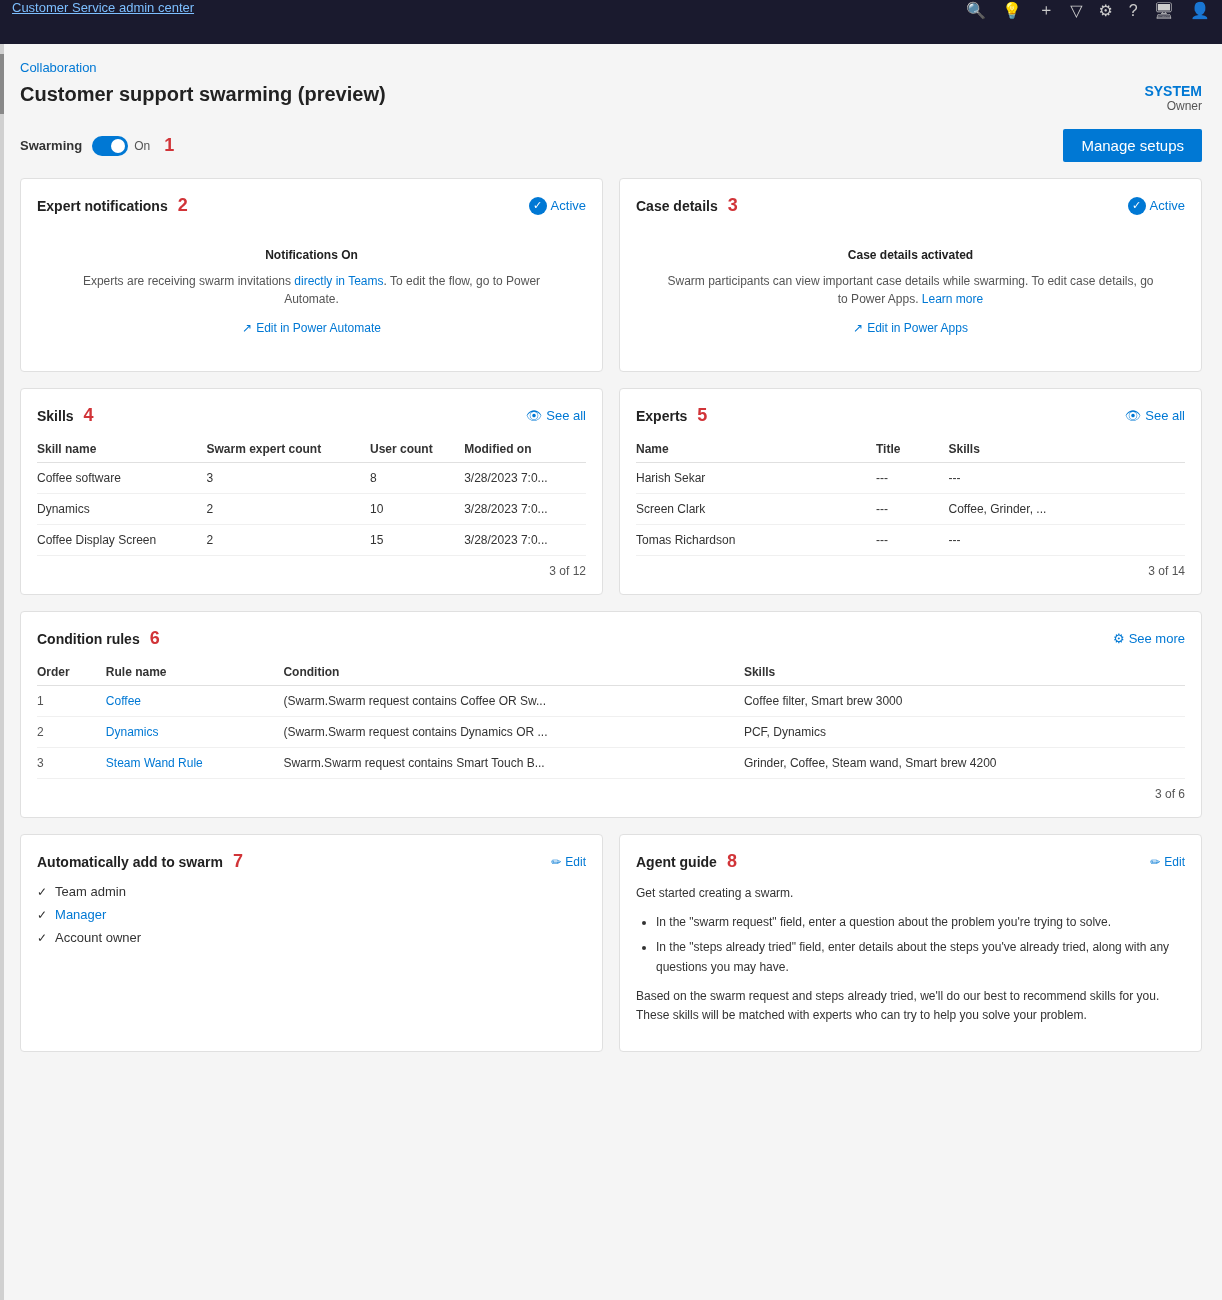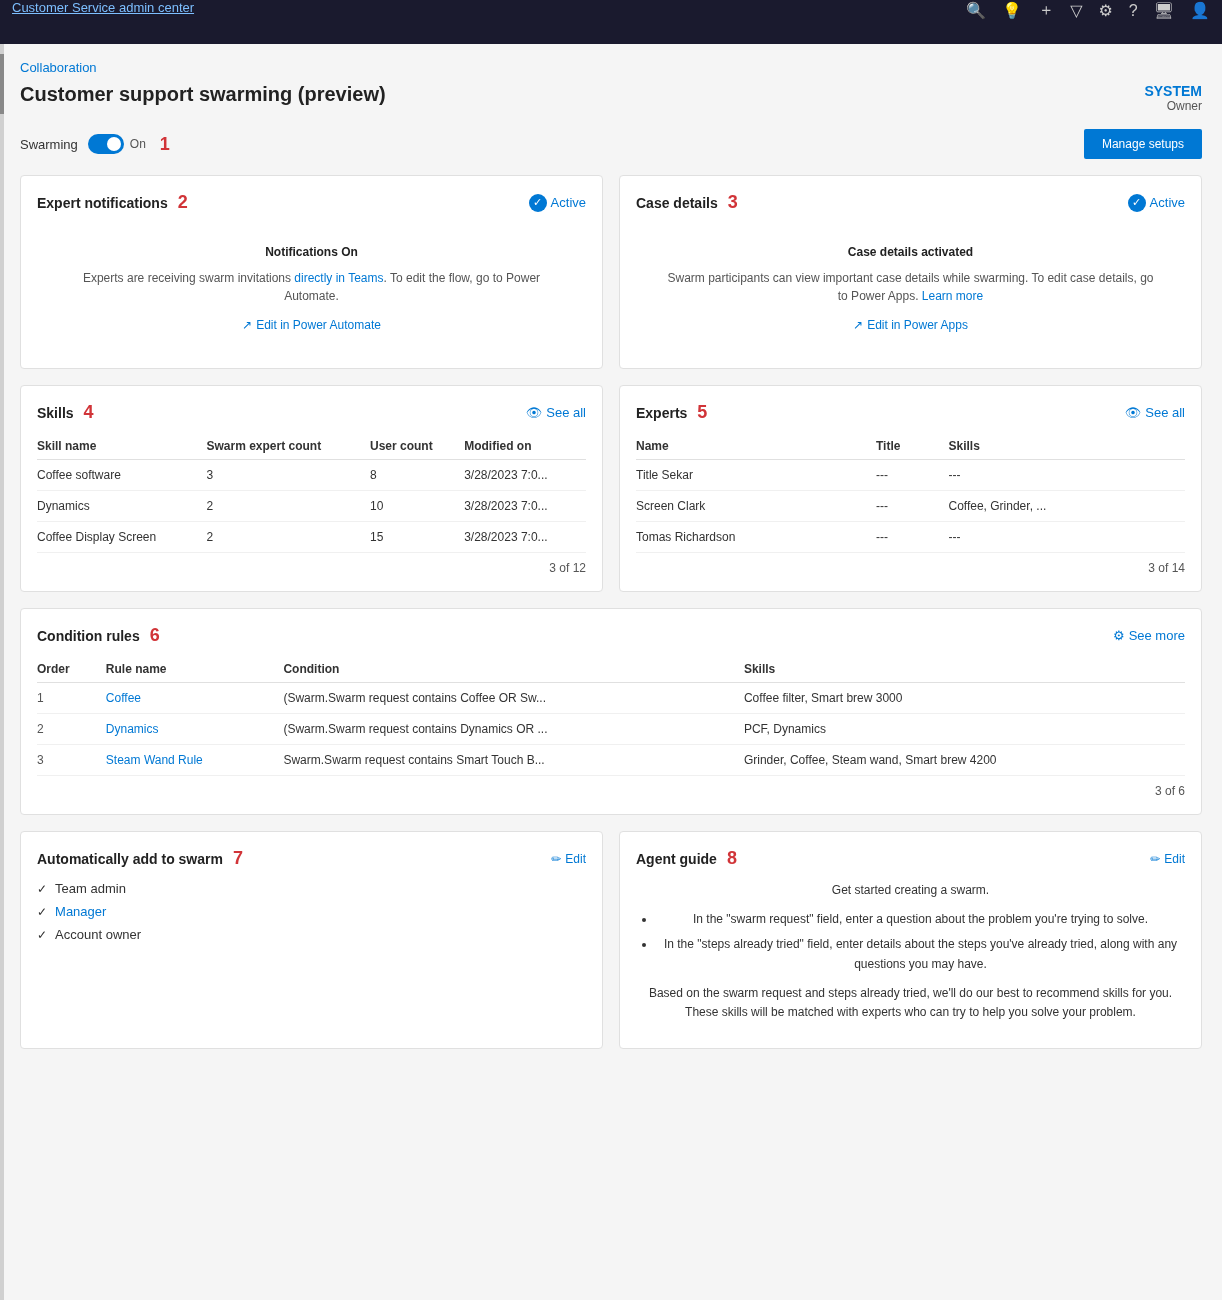--- a/index.html
+++ b/index.html
@@ -79,21 +79,21 @@
       align-items: center;
       justify-content: space-between;
       margin-bottom: 16px;
     }
     .swarming-left {
       display: flex;
       align-items: center;
       gap: 10px;
     }
     .swarming-label {
-      font-weight: 400;
+      font-weight: 700;
       font-size: 13px;
     }
     .toggle-container {
       display: flex;
       align-items: center;
       gap: 6px;
     }
     .toggle {
       width: 36px;
       height: 20px;
@@ -120,21 +120,21 @@
       color: #d13438;
       font-size: 18px;
       font-weight: 600;
       margin-left: 4px;
     }
     .manage-btn {
       background: #0078d4;
       color: white;
       border: none;
       padding: 8px 18px;
-      font-size: 12px;
+      font-size: 15px;
       border-radius: 2px;
       cursor: pointer;
       font-weight: 500;
       text-align: center;
     }
 
     
     .card-row {
       display: grid;
       grid-template-columns: 1fr 1fr;
@@ -309,21 +309,20 @@
       display: grid;
       grid-template-columns: 1fr 1fr;
       gap: 16px;
     }
     .bottom-card {
       background: white;
       border: 1px solid #e0e0e0;
       border-radius: 4px;
       padding: 16px;
       min-height: 200px;
-      text-align: center;
     }
     .bottom-card-header {
       display: flex;
       justify-content: space-between;
       align-items: center;
       margin-bottom: 12px;
     }
     .edit-icon-link {
       color: #0078d4;
       font-size: 12px;
@@ -540,21 +539,21 @@
       <table class="section-table">
         <thead>
           <tr>
             <th>Name</th>
             <th>Title</th>
             <th>Skills</th>
           </tr>
         </thead>
         <tbody id="experts-tbody">
         <tr>
-    <td>Title Sekar</td>
+    <td>Harish Sekar</td>
     <td>---</td>
     <td>---</td>
   </tr>
             <tr>
     <td>Screen Clark</td>
     <td>---</td>
     <td>Coffee, Grinder, ...</td>
   </tr>
             <tr>
     <td>Tomas Richardson</td>

